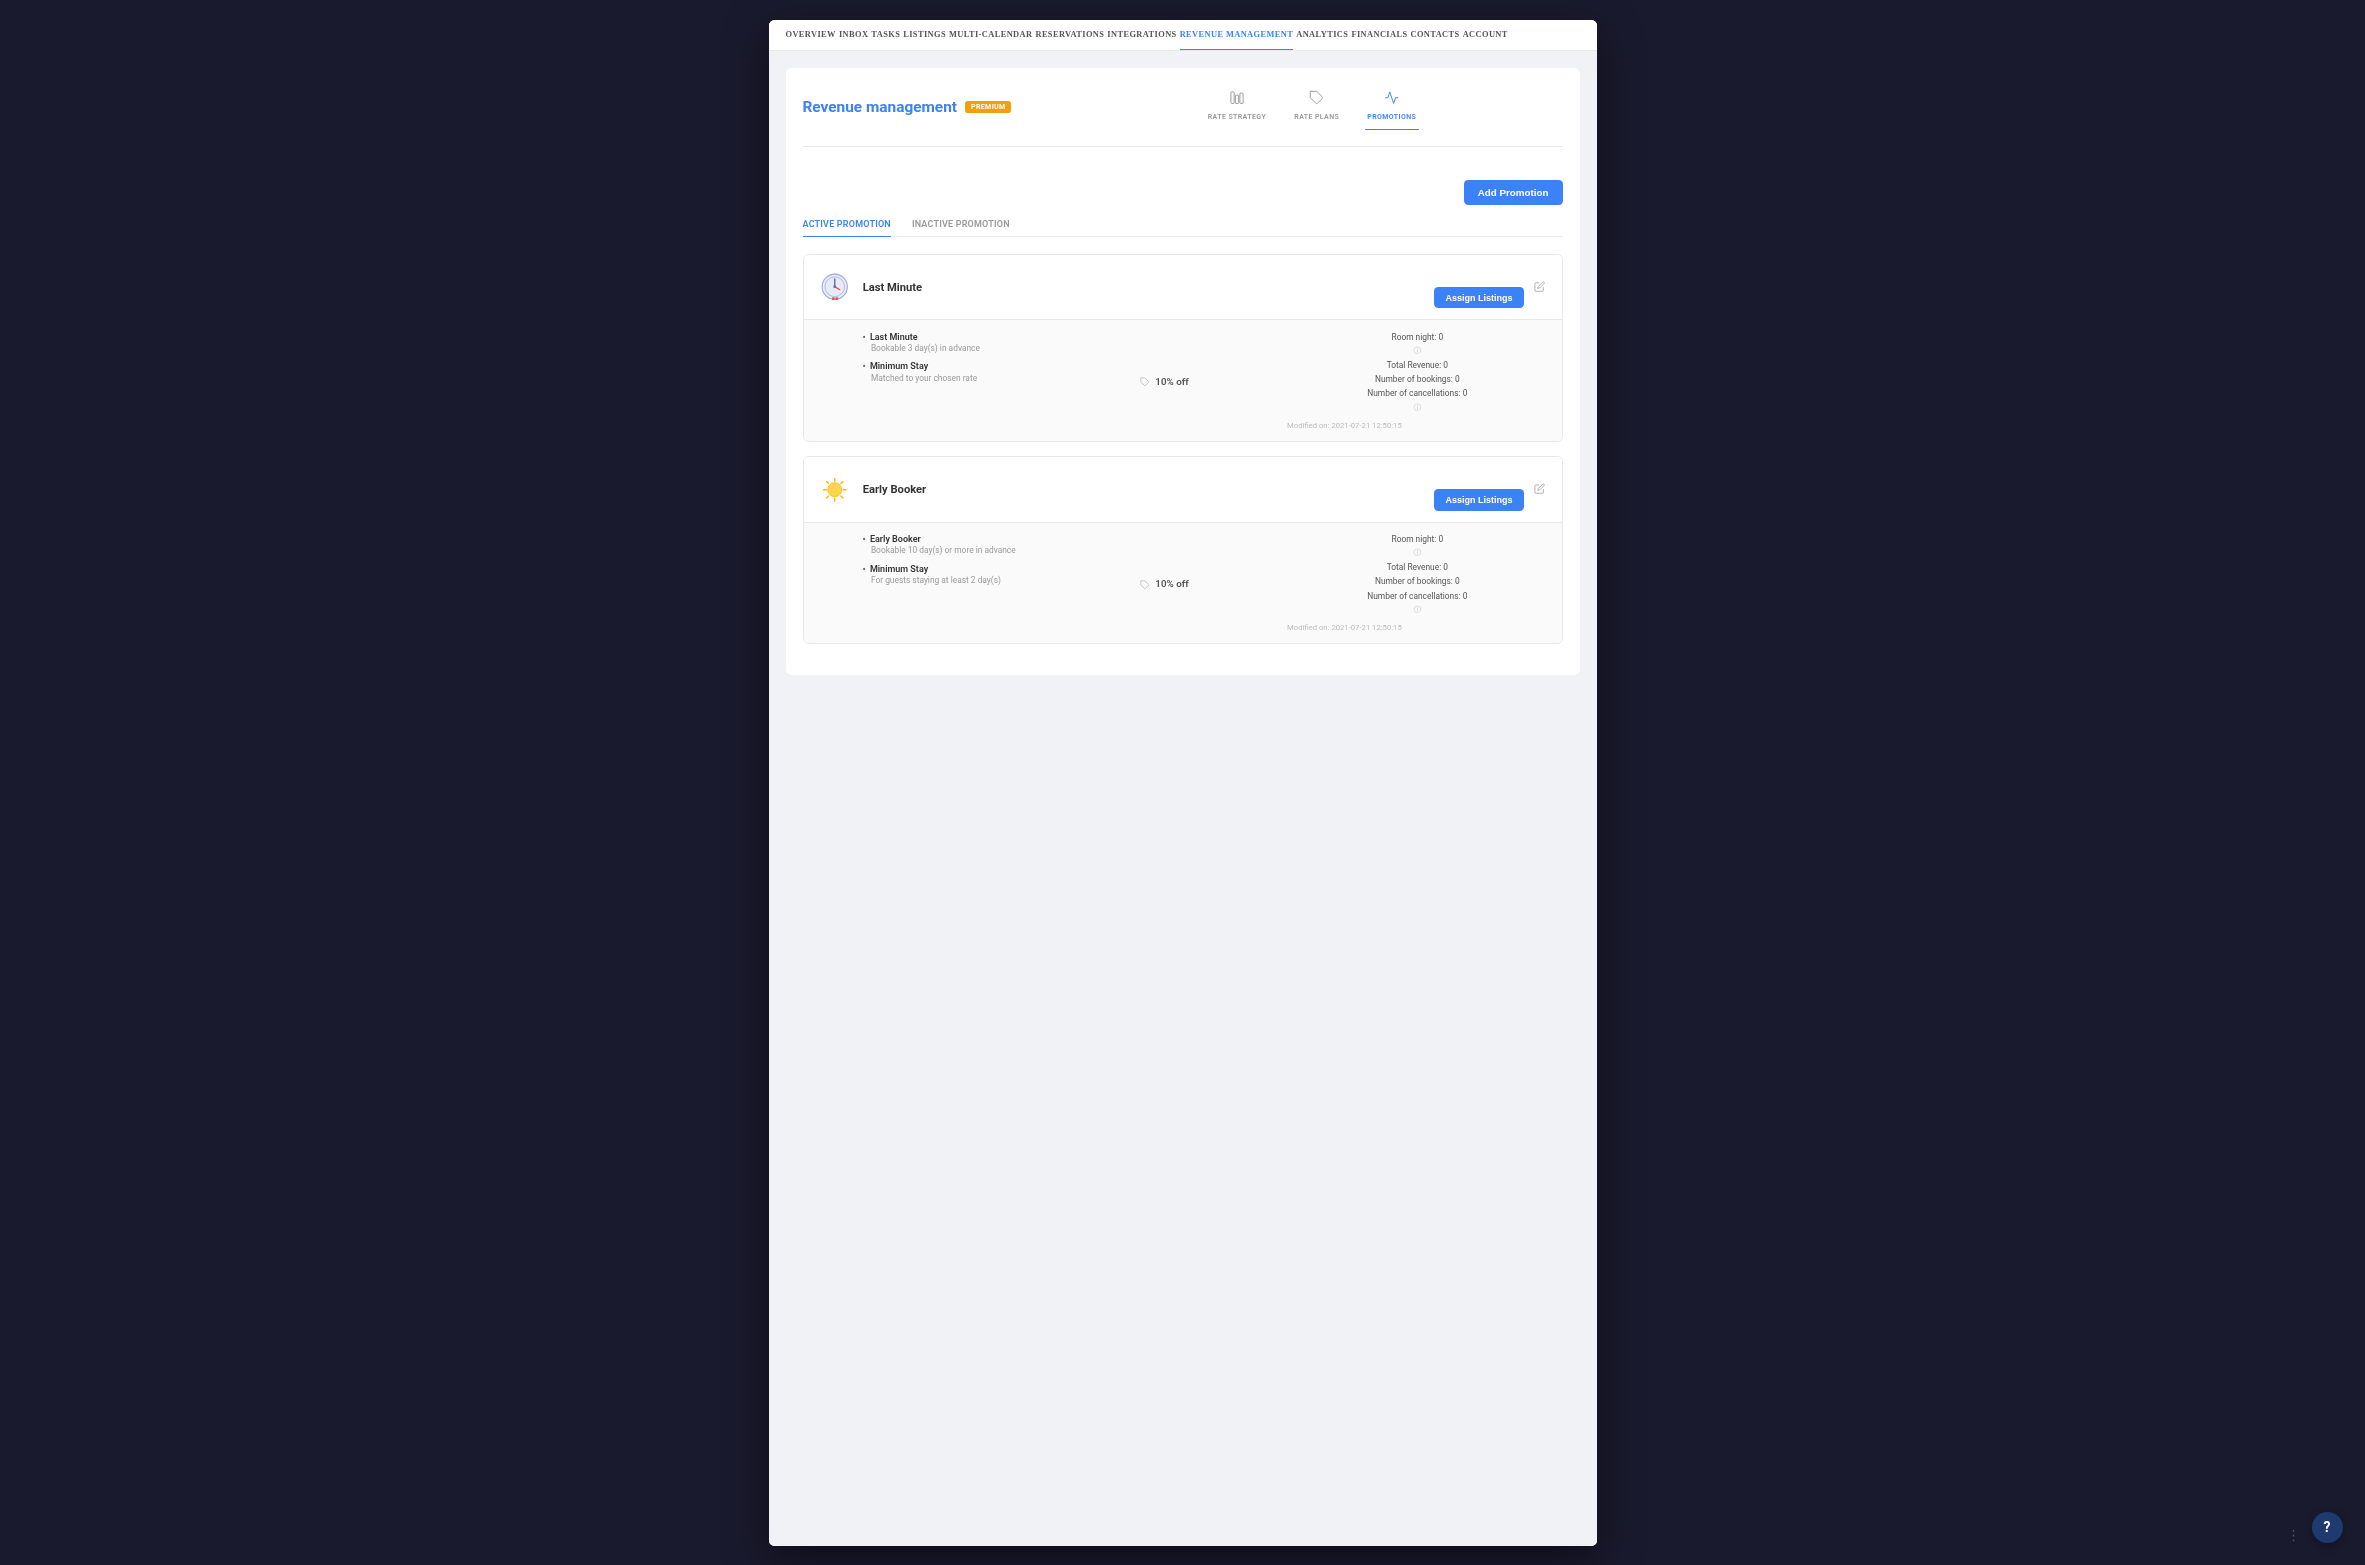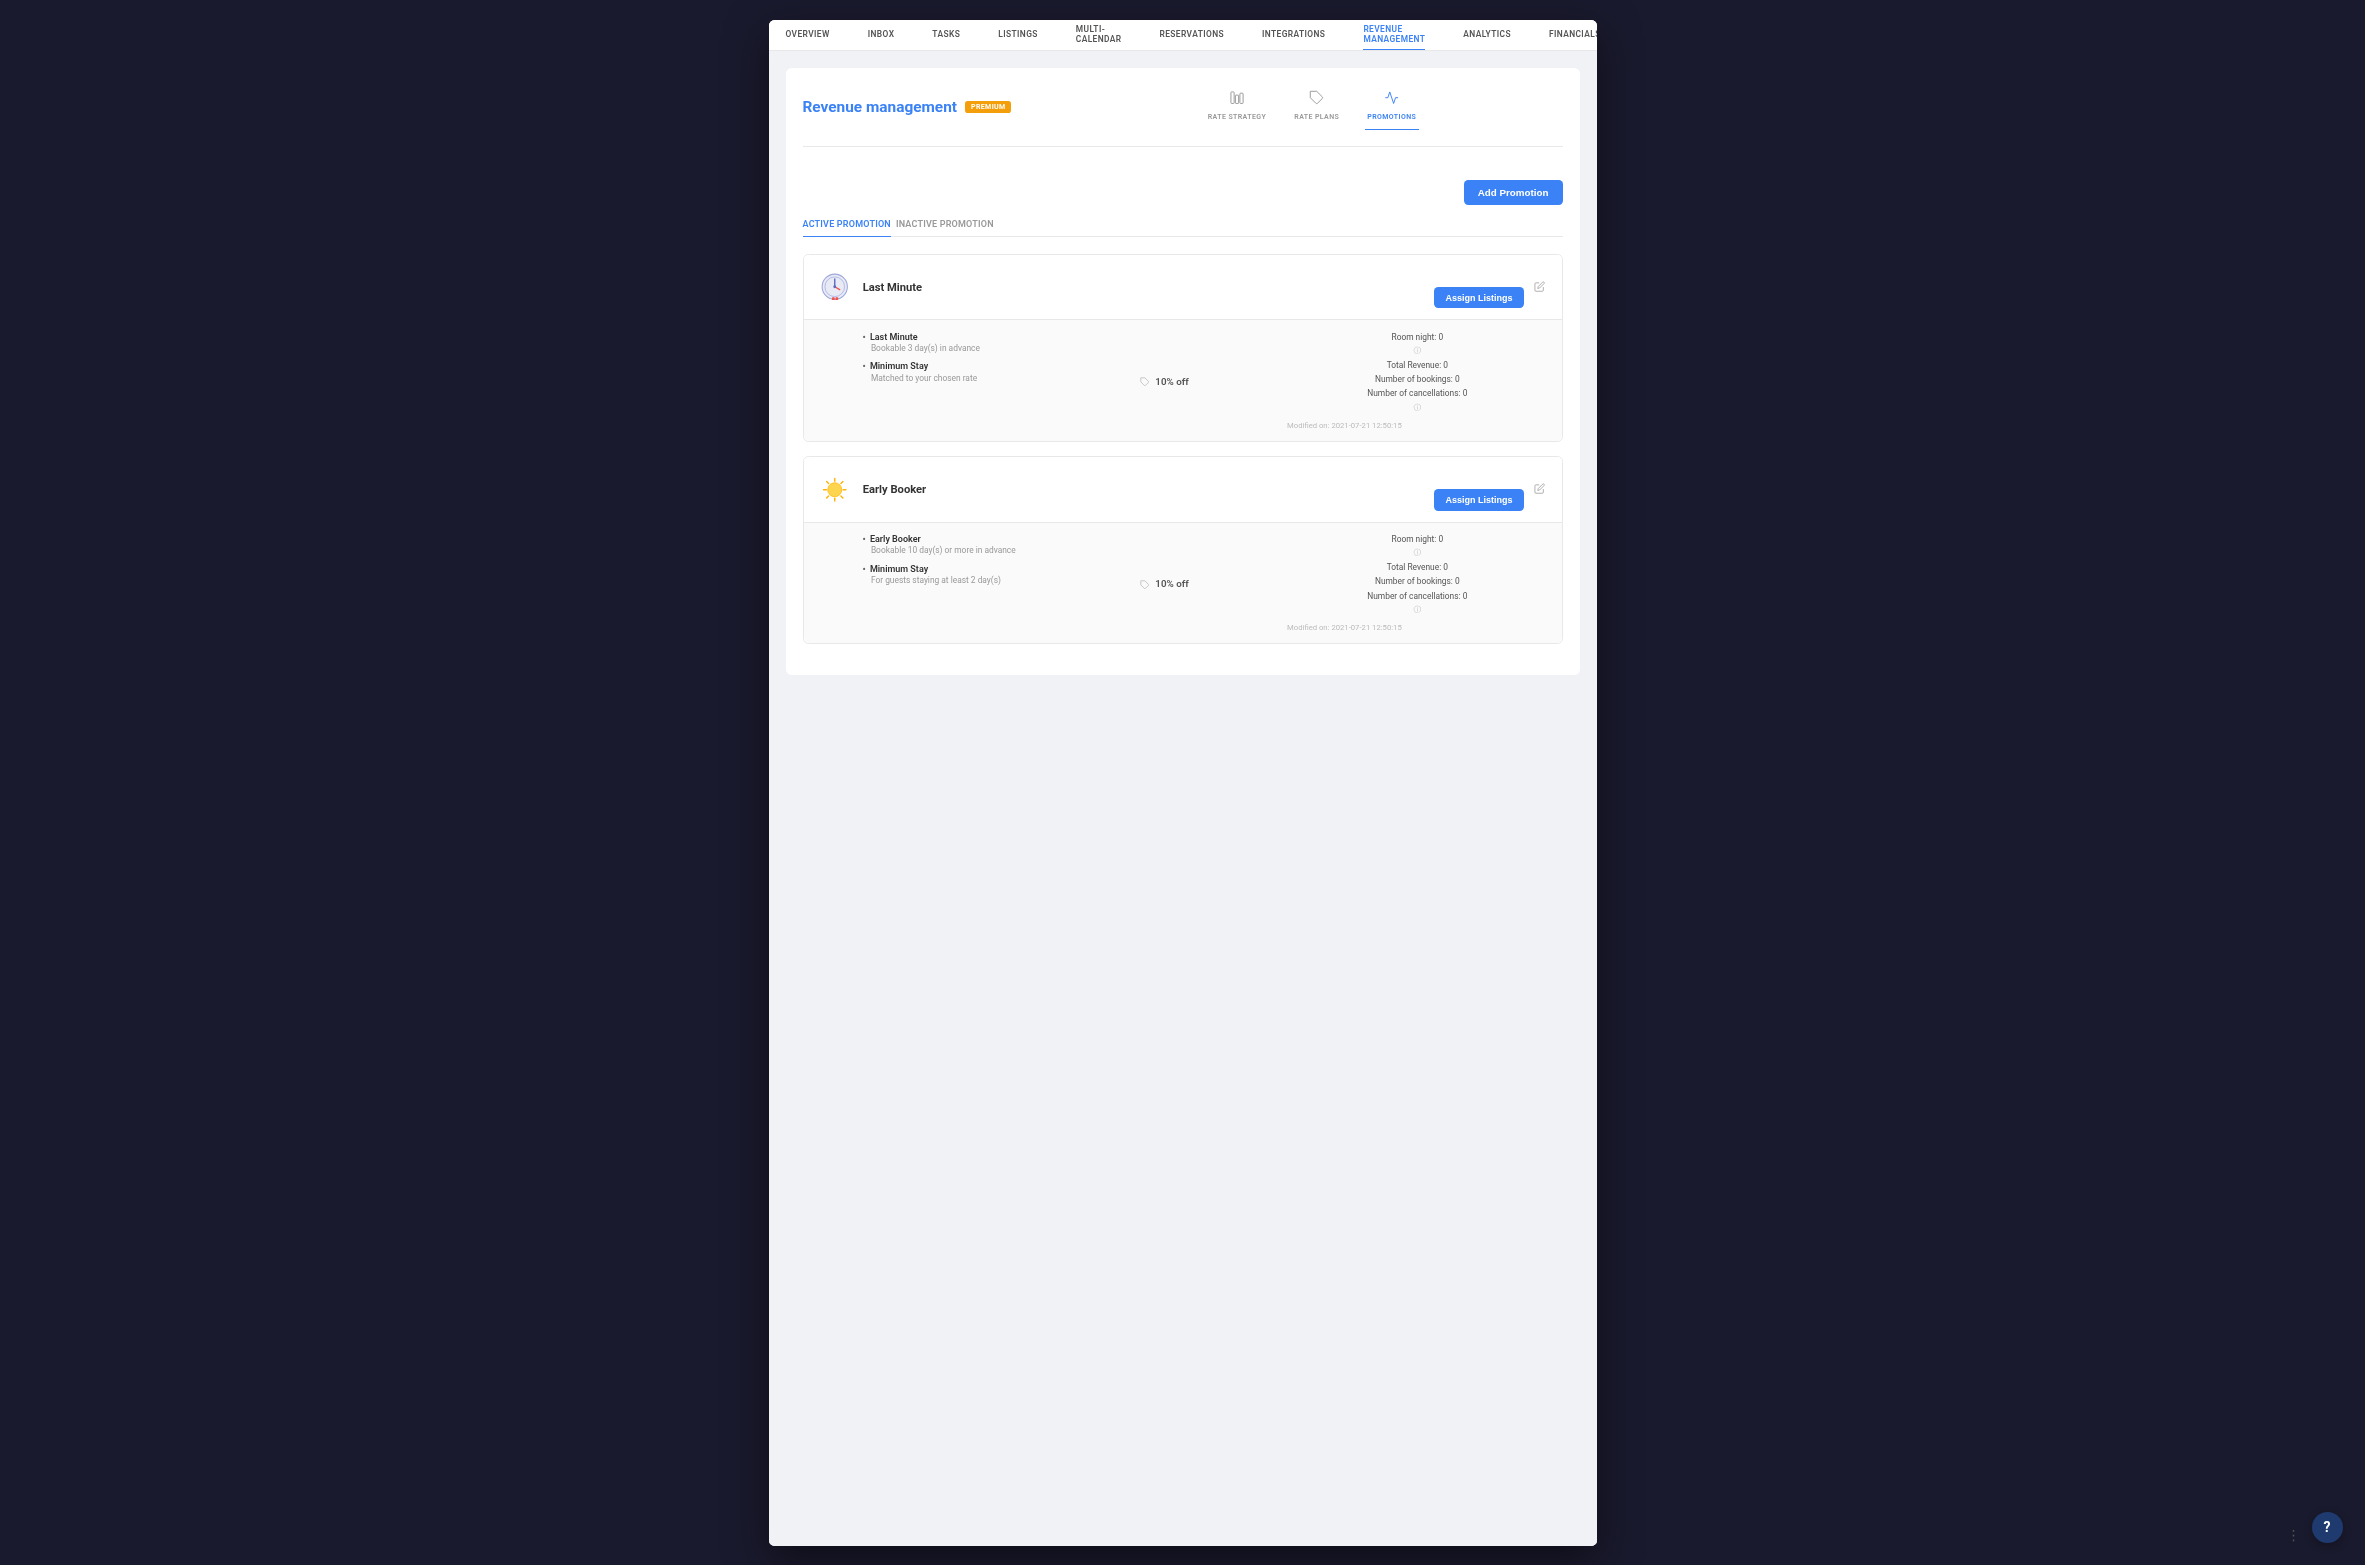--- a/index.html
+++ b/index.html
@@ -91,21 +91,22 @@
       cursor: pointer;
     }
     
     .nav-bar {
       background: #fff;
       border-bottom: 0.7px solid #e8e8e8;
       display: flex;
       align-items: center;
       padding: 0 17px;
       height: 31px;
-      gap: 38px;
+      gap: 3px;
+      font-family: Liberation Serif, serif;
     }
     .nav-item {
       font-size: 8.4px;
       font-weight: 600;
       color: #555;
       text-transform: uppercase;
       letter-spacing: 0.4px;
       cursor: pointer;
       height: 31px;
       display: flex;
@@ -189,21 +190,21 @@
       padding: 7px 14px;
       border-radius: 4.2px;
       font-size: 9.8px;
       font-weight: 600;
       cursor: pointer;
       margin-top: 21px;
     }
     
     .promo-tabs {
       display: flex;
-      gap: 5px;
+      gap: 21px;
       border-bottom: 0.7px solid #e8e8e8;
       margin-bottom: 17px;
     }
     .promo-tab {
       font-size: 9px;
       font-weight: 600;
       color: #999;
       padding-bottom: 7px;
       cursor: pointer;
       border-bottom: 1.4px solid transparent;

